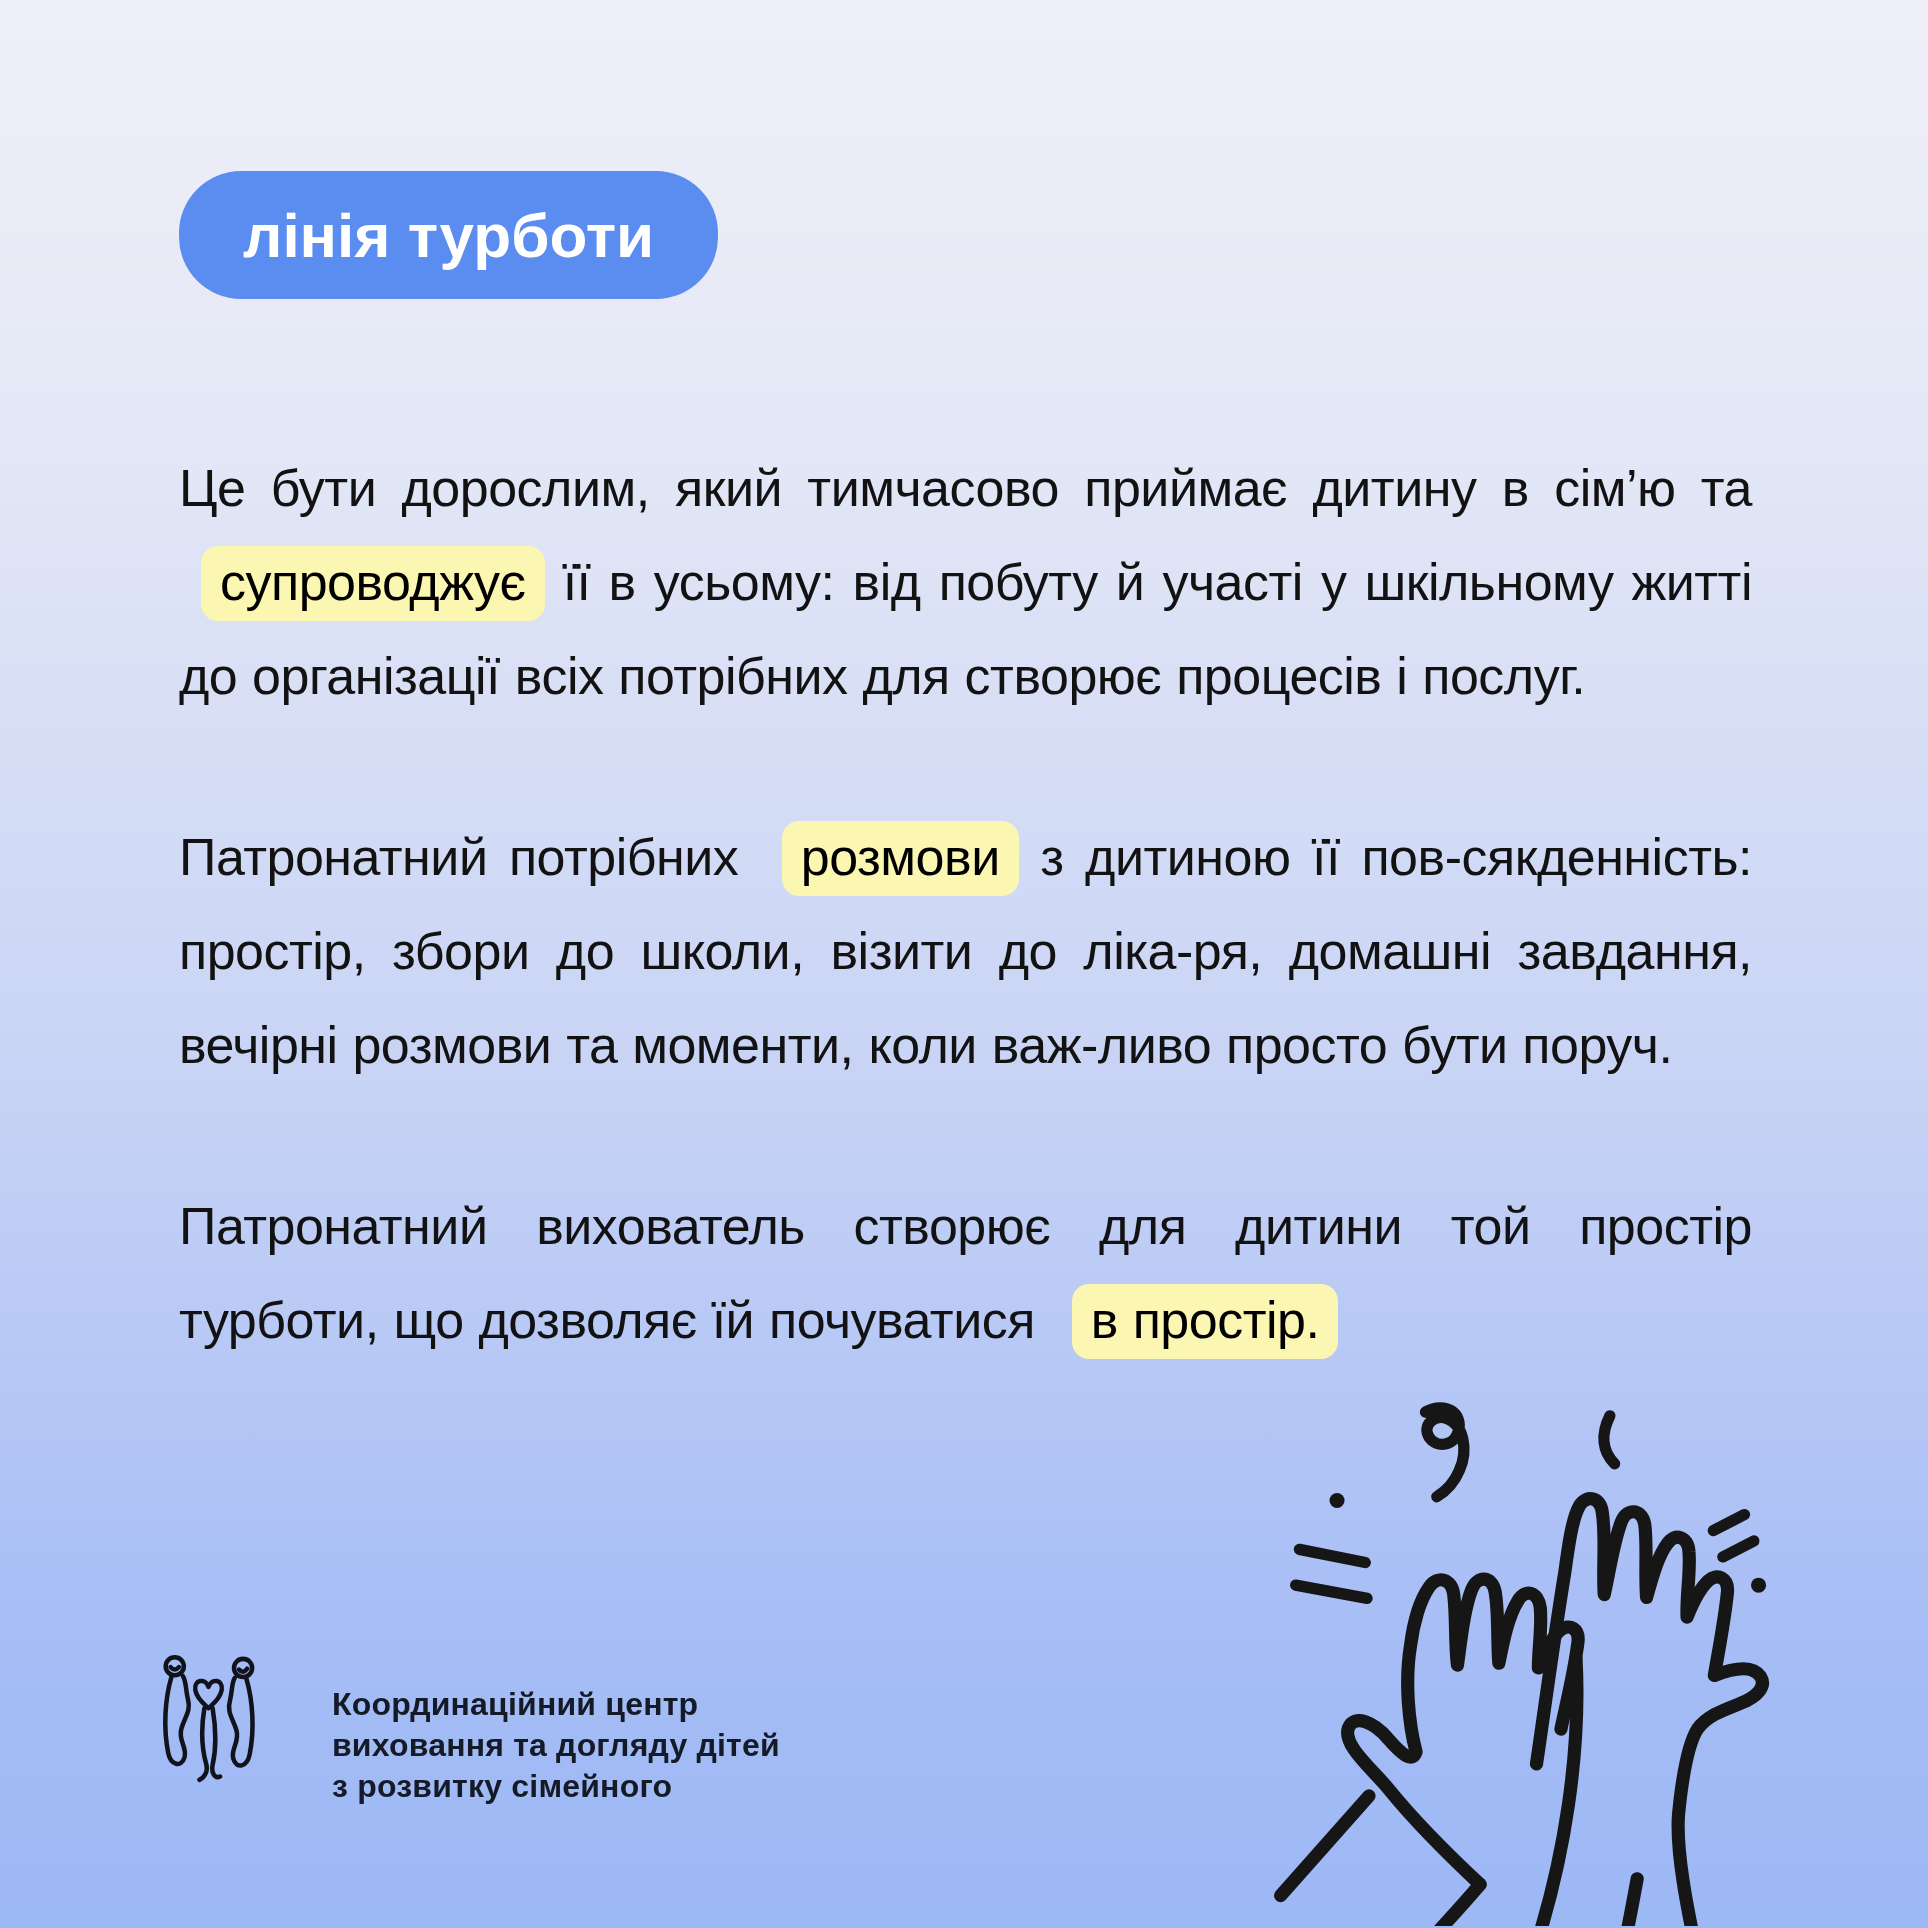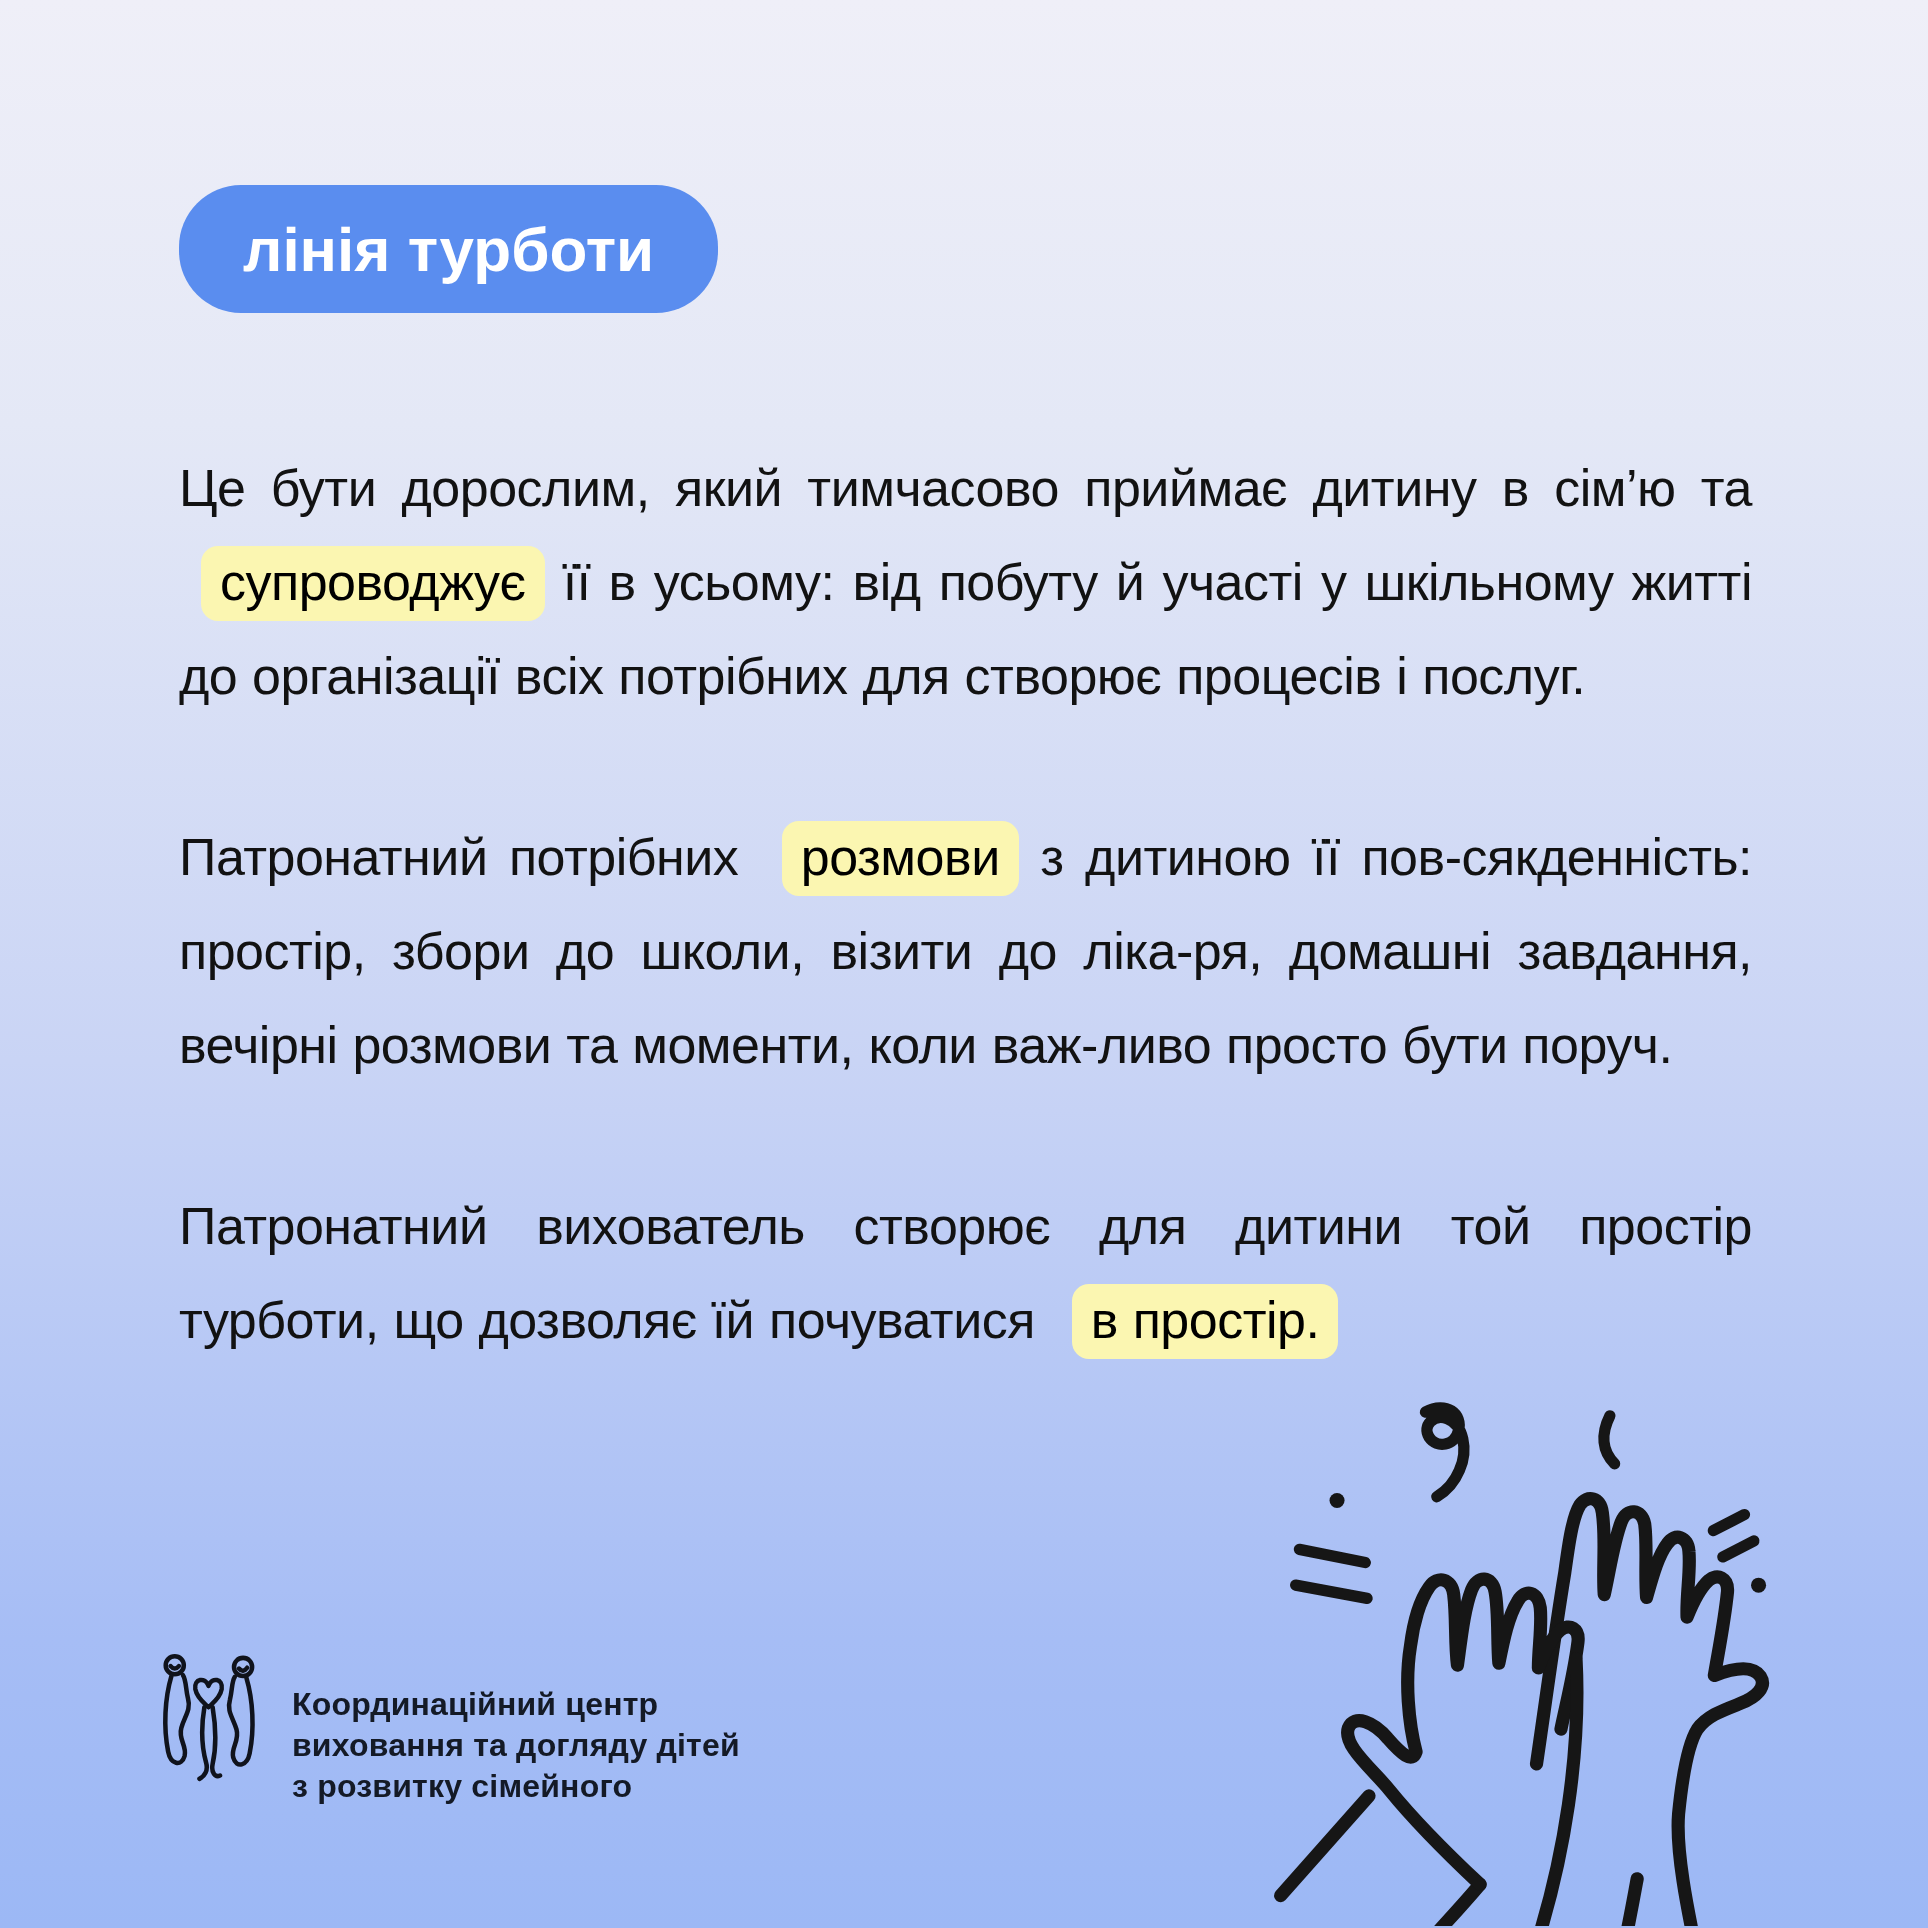--- a/index.html
+++ b/index.html
@@ -14,21 +14,21 @@
     background:linear-gradient(180deg,
       var(--bg-top,#efeff8) 0%,
       #e4e8f6 22%,
       #c9d4f5 55%,
       #a6bdf5 85%,
       var(--bg-bottom,#9cb8f5) 100%);
   }
 
   
   .header{
-    position:absolute;left:179px;top:185px;right:141px;
+    position:absolute;left:179px;top:171px;right:141px;
     display:flex;align-items:center;
   }
   .badge-pill{
     display:inline-flex;align-items:center;justify-content:center;
     background:var(--accent,#5a8def);
     border-radius:62px;
     height:128px;
     padding:0 64px;
   }
   .badge-pill .badge-label{
@@ -65,21 +65,21 @@
     border-radius:17px;
     padding:6.6px 19px 10.4px;
     -webkit-box-decoration-break:clone;
     box-decoration-break:clone;
     margin-left:22px;
   }
 
   
   .footer{
     position:absolute;left:155px;top:1648px;
-    display:flex;align-items:flex-start;
+    display:flex;align-items:center;gap:40px;
   }
   .logo-icon{width:107px;height:158px;flex:0 0 auto;}
   .org-name{
     margin-left:30px;
     margin-top:36px;
     color:#141a26;
     font-size:32px;
     line-height:41px;
     font-weight:700;
     letter-spacing:0.2px;

